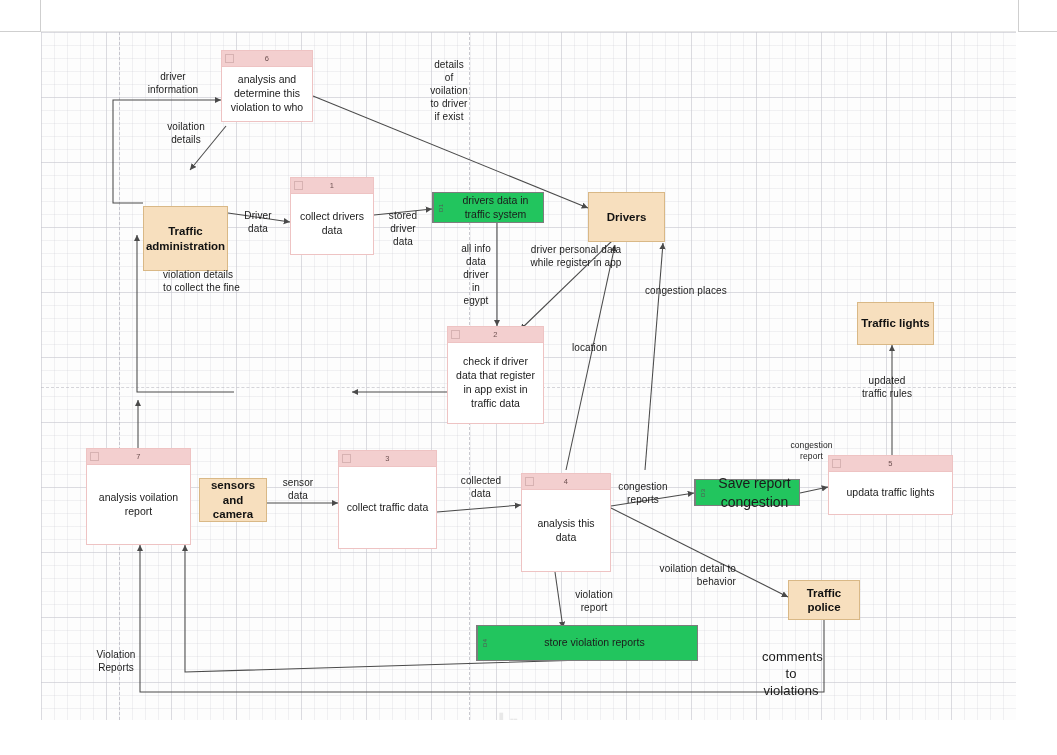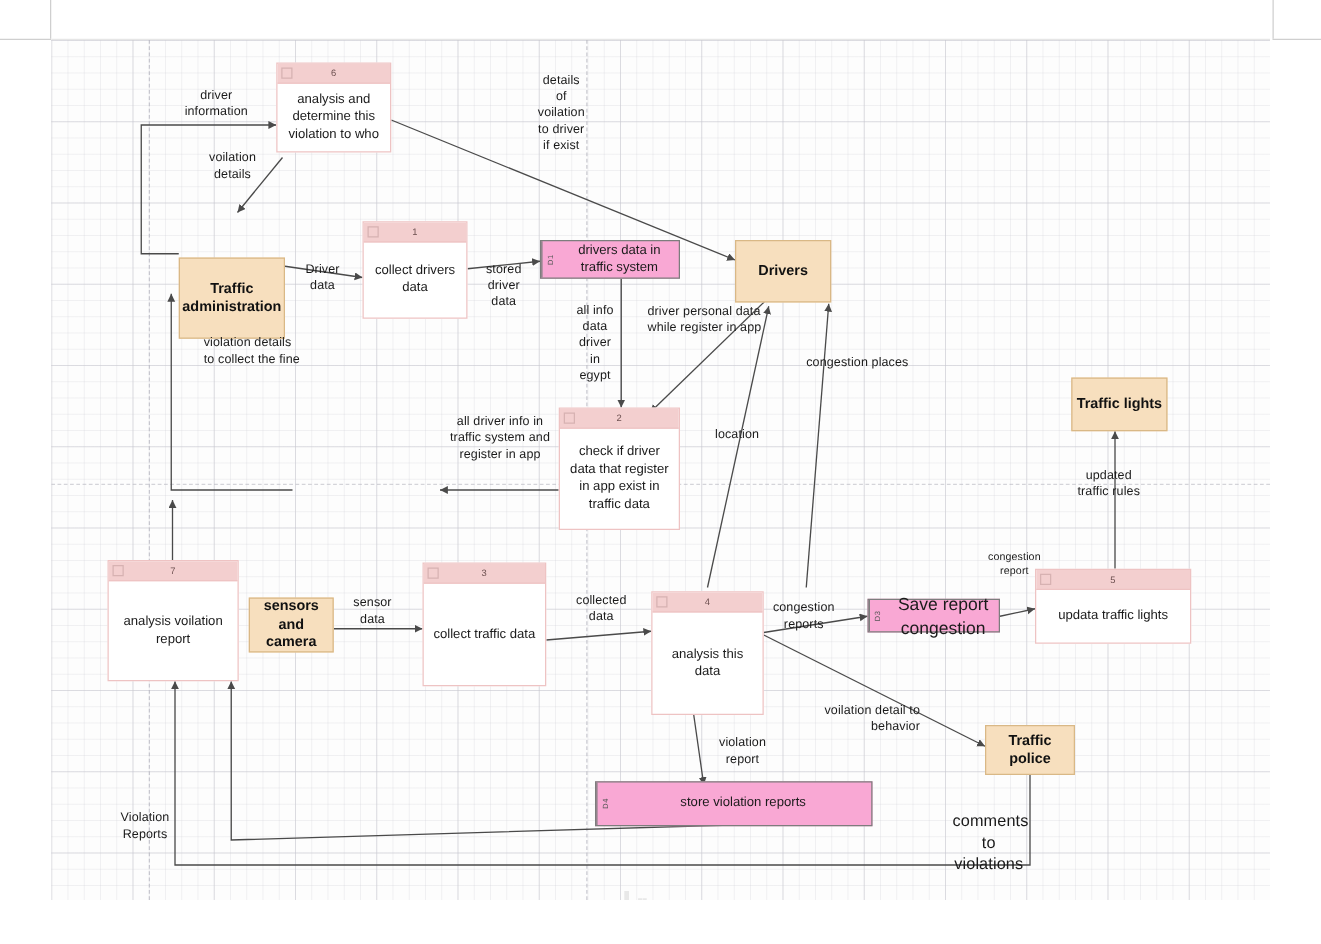--- a/index.html
+++ b/index.html
@@ -96,21 +96,21 @@
   }
   .process .pbody {
     flex: 1 1 auto;
     display: flex; align-items: center; justify-content: center;
     text-align: center;
     font-size: 10.5px; color: #1b1b1b;
     line-height: 1.32;
     padding: 2px 4px;
   }
   .store {
-    background: #f9a8d4;
+    background: #22c55e;
     border: 1px solid #7d7d7d;
     display: flex; align-items: stretch;
   }
   .store .sid {
     flex: 0 0 14px;
     border-right: 1px solid #7d7d7d;
     display: flex; align-items: center; justify-content: center;
     font-size: 6px; color: #555;
     writing-mode: vertical-rl;
     transform: rotate(180deg);
@@ -326,29 +326,26 @@
   <div class="flabel" style="left:234px; top:209px; width:48px;">Driver
 data</div>
   <div class="flabel" style="left:377px; top:209px; width:52px;">stored
 driver
 data</div>
   <div class="flabel" style="left:452px; top:242px; width:48px;">all info
 data
 driver
 in
 egypt</div>
-  <div class="flabel" style="left:518px; top:243px; width:116px; text-align:left;">driver personal data
+  <div class="flabel" style="left:518px; top:243px; width:116px; text-align:center;">driver personal data
 while register in app</div>
   <div class="flabel" style="left:645px; top:284px; width:110px; text-align:left;">congestion places</div>
   <div class="flabel" style="left:572px; top:341px; width:55px; text-align:left;">location</div>
   <div class="flabel" style="left:163px; top:268px; width:120px; text-align:left;">violation details
 to collect the fine</div>
-  <div class="flabel" style="left:348px; top:331px; width:104px;">all driver info in
-traffic system and
-register in app</div>
   <div class="flabel" style="left:274px; top:476px; width:48px;">sensor
 data</div>
   <div class="flabel" style="left:450px; top:474px; width:62px;">collected
 data</div>
   <div class="flabel" style="left:612px; top:480px; width:62px;">congestion
 reports</div>
   <div class="flabel" style="left:784px; top:440px; width:55px; font-size:8.5px;">congestion
 report</div>
   <div class="flabel" style="left:849px; top:374px; width:76px;">updated
 traffic rules</div>

